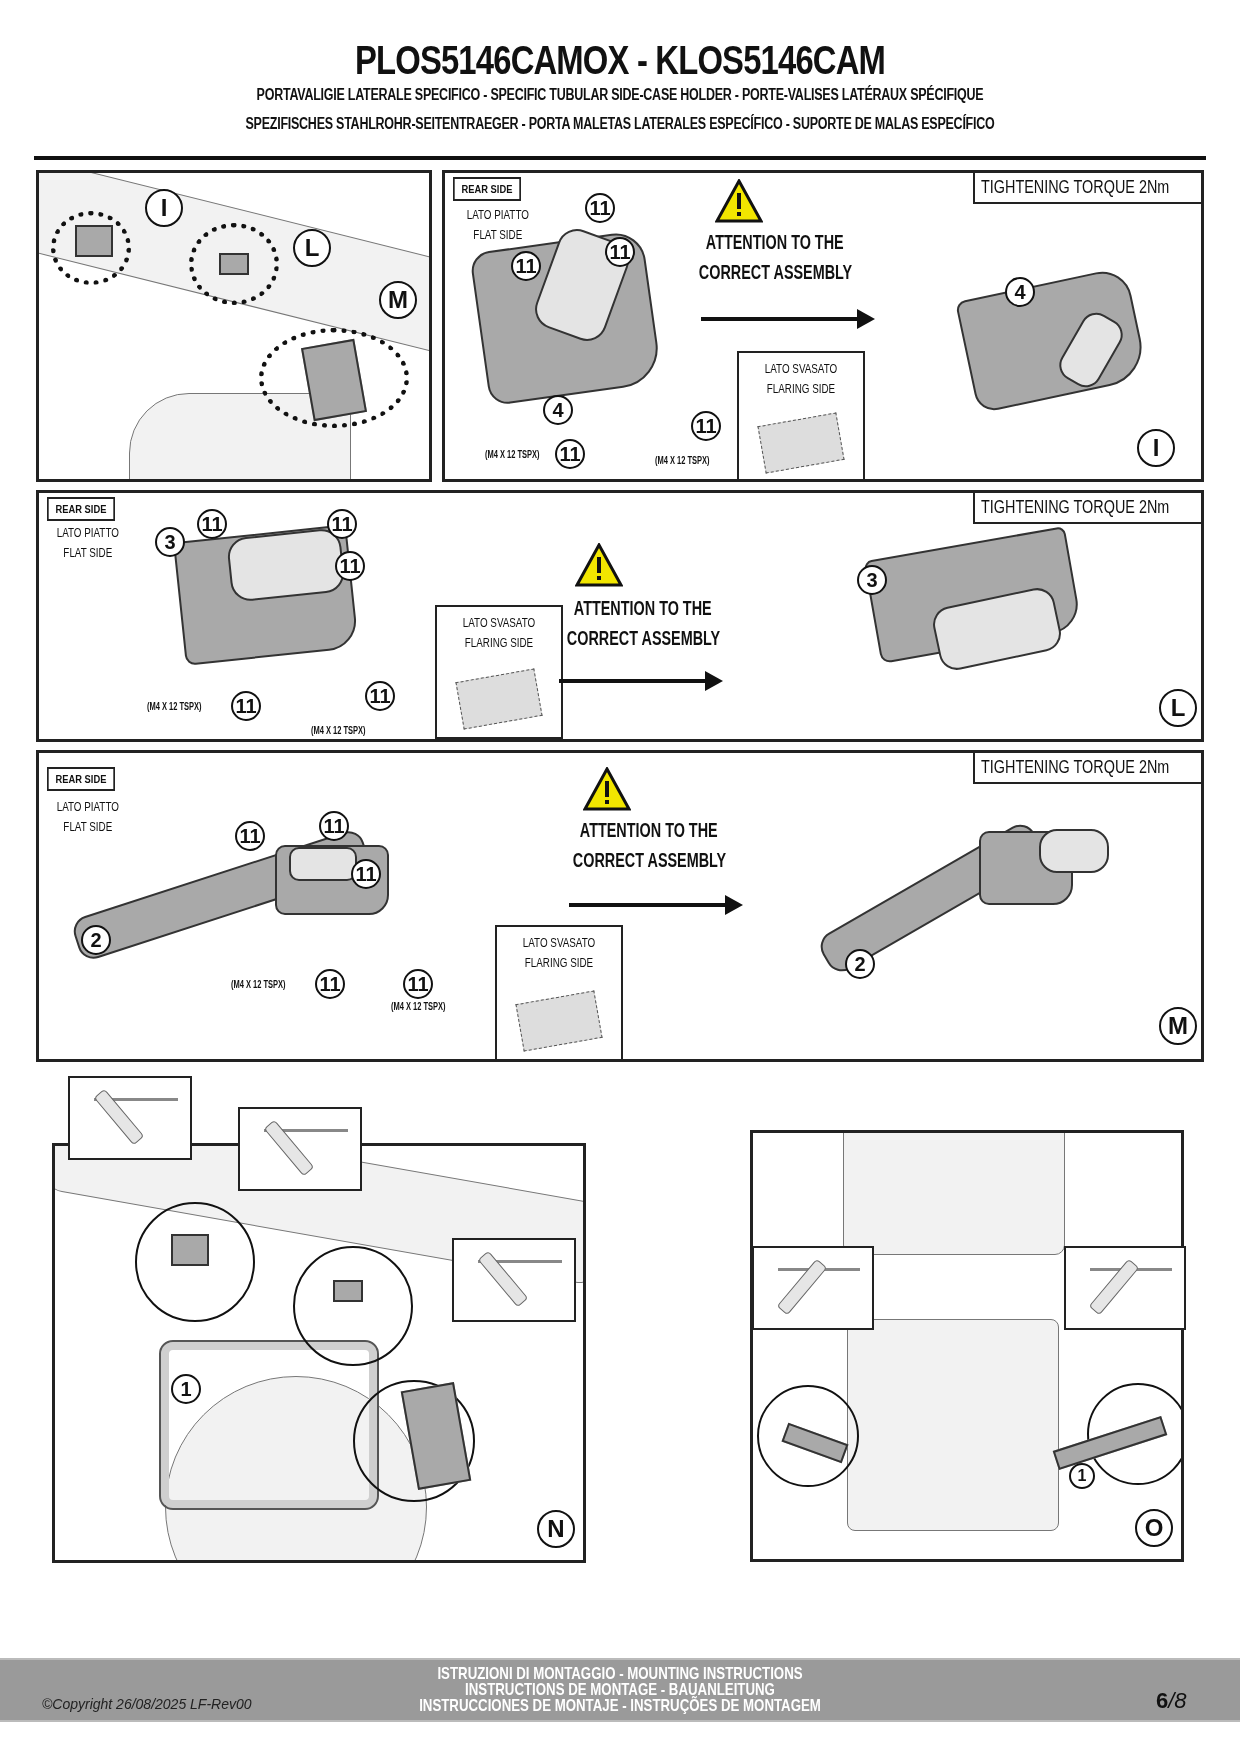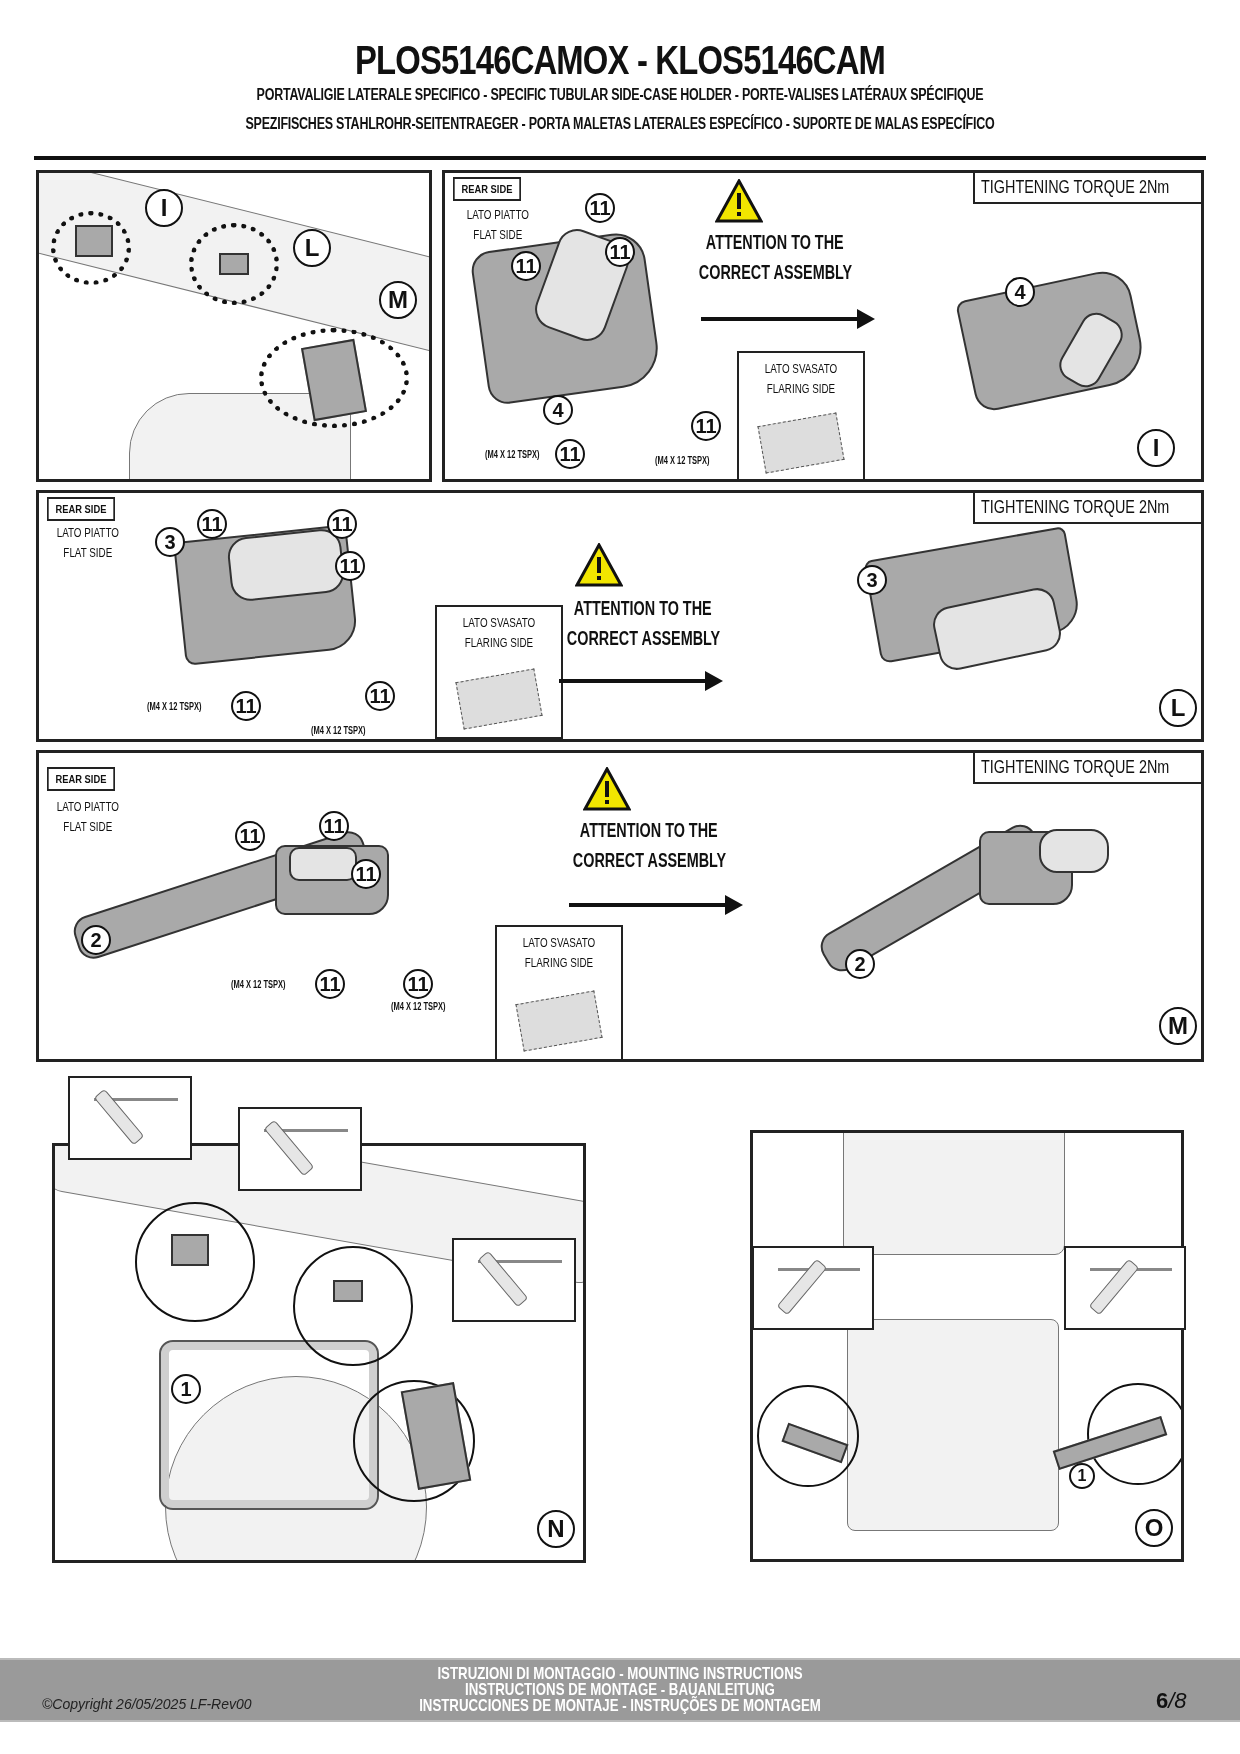--- a/index.html
+++ b/index.html
@@ -225,18 +225,18 @@
 <div class="inset" style="left:752px;top:1246px;width:118px;height:80px;">
     <div class="rod"></div>
     <div class="pin" style="transform:rotate(40deg);"></div>
   </div>
 <div class="inset" style="left:1064px;top:1246px;width:118px;height:80px;">
     <div class="rod"></div>
     <div class="pin" style="transform:rotate(40deg);"></div>
   </div>
 
 <div id="footer">
-  <div id="copyright">©Copyright 26/05/2025 LF-Rev00</div>
+  <div id="copyright">©Copyright 26/08/2025 LF-Rev00</div>
   <div class="fline" style="top:6px;">ISTRUZIONI DI MONTAGGIO  -  MOUNTING INSTRUCTIONS</div>
   <div class="fline" style="top:22px;">INSTRUCTIONS DE MONTAGE - BAUANLEITUNG</div>
   <div class="fline" style="top:38px;">INSTRUCCIONES DE MONTAJE - INSTRUÇÕES DE MONTAGEM</div>
   <div id="pageno"><b>6</b><i>/8</i></div>
 </div>
 
 </body></html>

